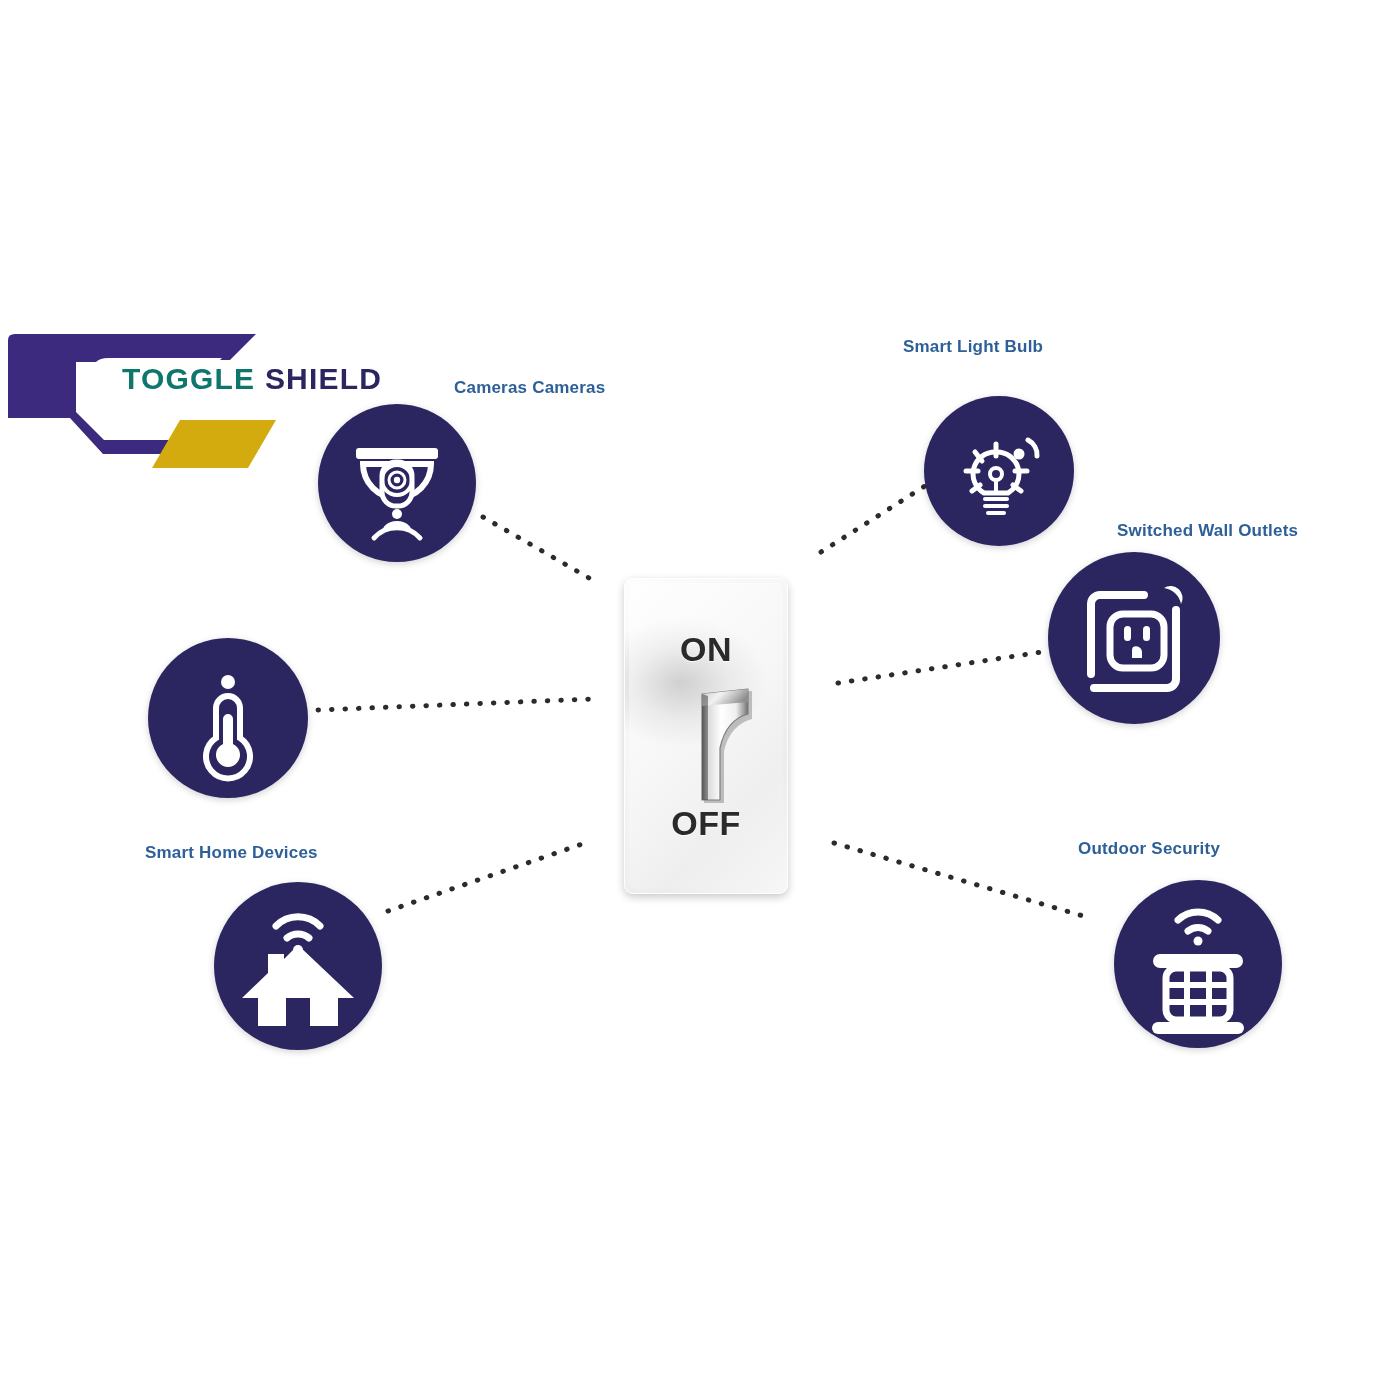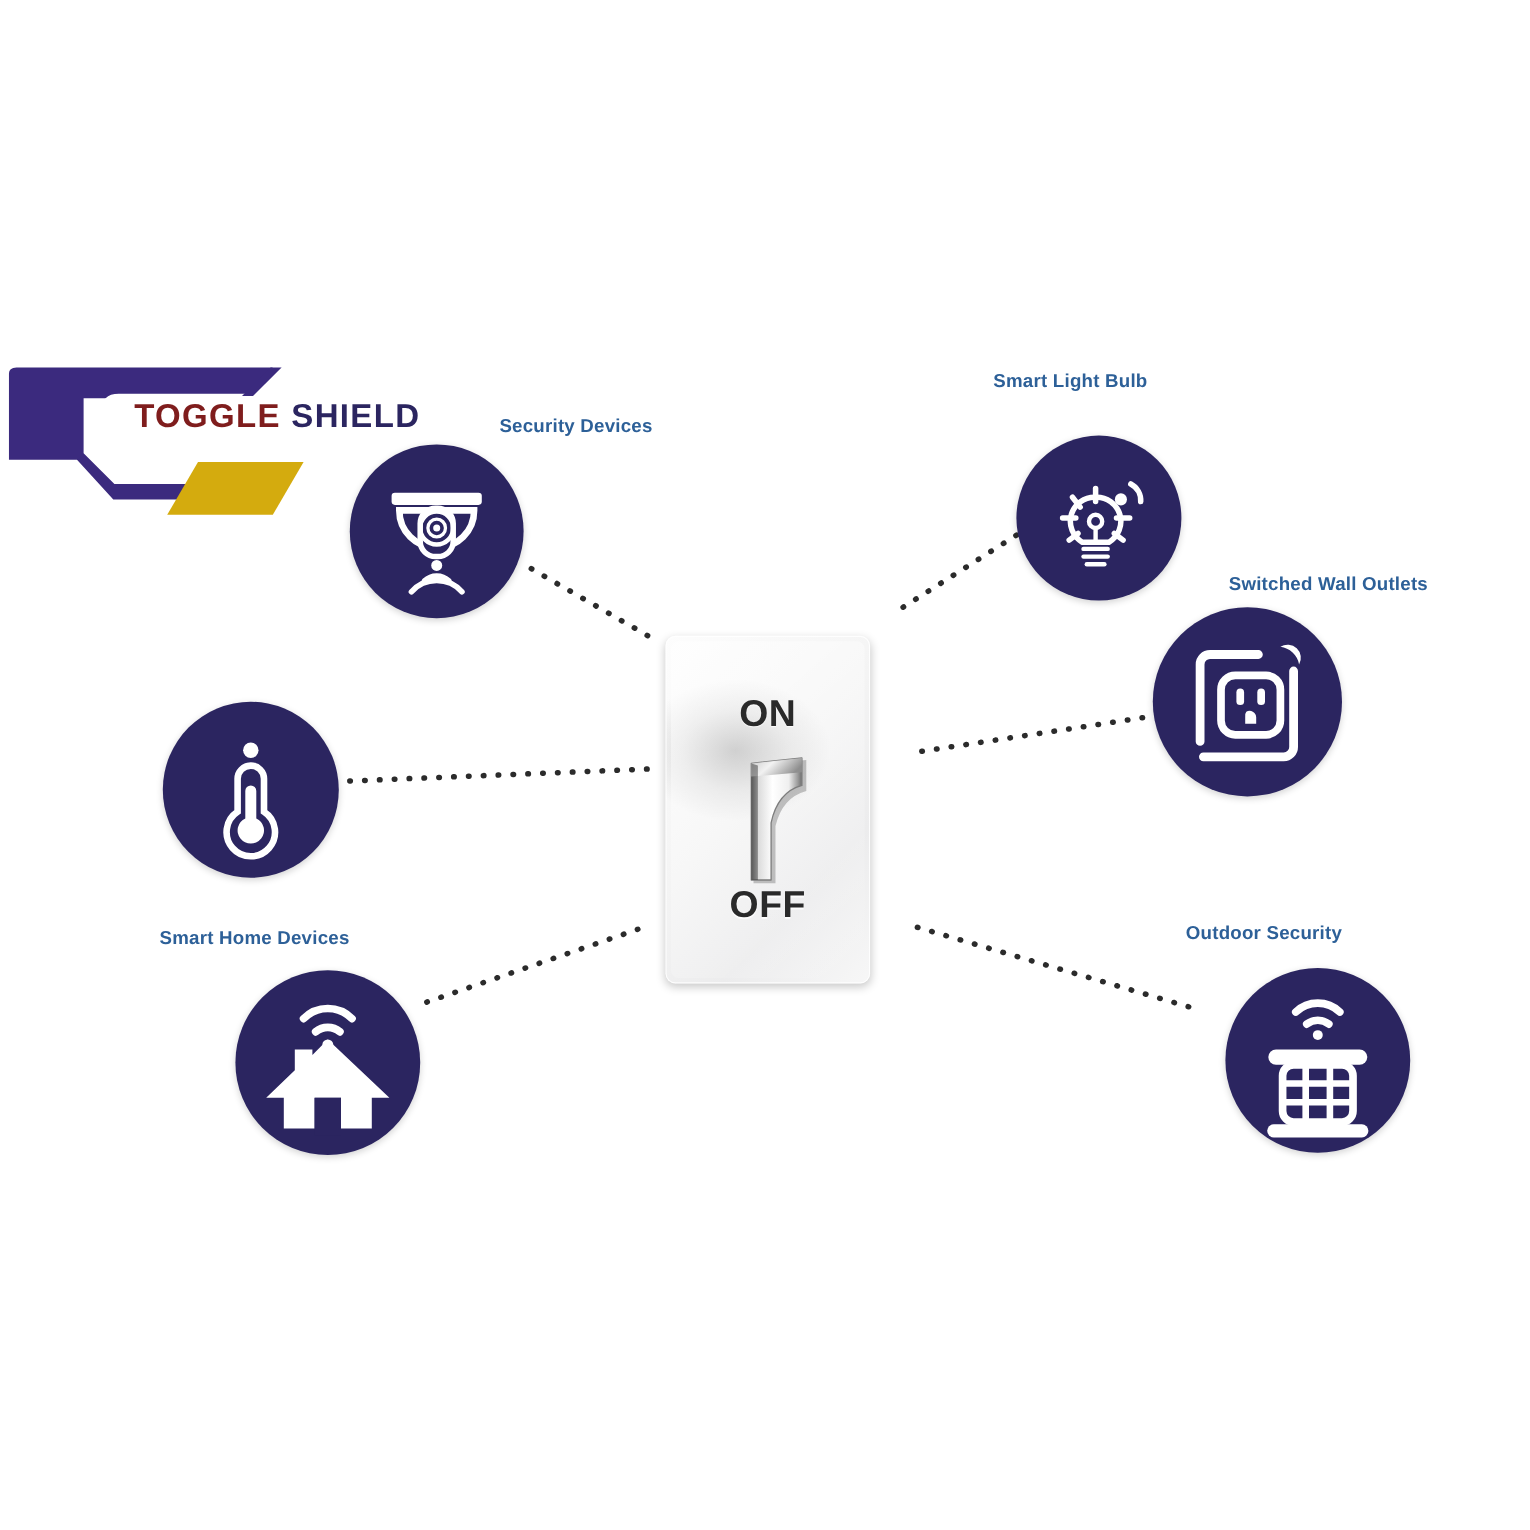--- a/index.html
+++ b/index.html
@@ -39,21 +39,21 @@
   .logo-text {
     position: absolute;
     left: 122px;
     top: 362px;
     font-size: 30px;
     font-weight: bold;
     letter-spacing: 1.2px;
     white-space: nowrap;
     font-family: "Liberation Sans", sans-serif;
   }
-  .logo-toggle { color: #7f1d1d; }
+  .logo-toggle { color: #0f766e; }
   .logo-shield { color: #2b2560; margin-top: 16px; }
 
   
   .node-circle {
     position: absolute;
     border-radius: 50%;
     background: #2b2560;
     box-shadow: 0 2px 7px rgba(0,0,0,0.18);
   }
   .node-circle svg {
@@ -71,23 +71,23 @@
     font-size: 17px;
     font-weight: bold;
     letter-spacing: 0.2px;
     white-space: nowrap;
     font-family: "Liberation Sans", sans-serif;
   }
 
   
   #switch-plate {
     position: absolute;
-    left: 605px;
+    left: 624px;
     top: 578px;
-    width: 186px;
+    width: 164px;
     height: 316px;
     border-radius: 9px;
     background:
       radial-gradient(ellipse 120px 90px at 34% 33%, rgba(90,90,90,0.42) 0%, rgba(140,140,140,0.20) 40%, rgba(255,255,255,0) 72%),
       linear-gradient(133deg, #fdfdfd 0%, #f4f4f4 45%, #ececed 72%, #f7f7f7 100%);
     box-shadow: 0 3px 9px rgba(0,0,0,0.22), inset 0 0 0 1px rgba(255,255,255,0.85);
   }
   #switch-plate-inner {
     position: absolute;
     left: 5px; top: 5px; right: 5px; bottom: 5px;
@@ -138,21 +138,21 @@
     <path fill="#3b2a7e" d="M238 2 L248 2 L222 28 L212 28 Z"></path>
 
     <path fill="#ffffff" d="M100 30 Q88 30 88 44 L88 84 Q88 94 99 94 L182 94 L168 108 L96 108 L68 80 L68 30 Z"></path>
 
     <path fill="#d4ab0e" d="M172 88 L268 88 L240 136 L144 136 Z"></path>
   </svg>
   <div class="logo-text">
     <span class="logo-toggle">TOGGLE</span><span> </span><span class="logo-shield">SHIELD</span>
   </div>
 
-  <div class="node-label" style="left:454px; top:378px;">Security Devices</div>
+  <div class="node-label" style="left:454px; top:378px;">Cameras Cameras</div>
   <div class="node-circle" style="left:318px; top:404px; width:158px; height:158px;">
     <svg viewBox="0 0 158 158" xmlns="http://www.w3.org/2000/svg">
 
       <rect x="38" y="44" width="82" height="11" rx="3" fill="#ffffff"></rect>
 
       <path d="M45 60 L113 60 A34 34 0 0 1 45 60 Z" fill="none" stroke="#ffffff" stroke-width="6"></path>
 
       <rect x="64" y="58" width="30" height="44" rx="14" fill="#2b2560" stroke="#ffffff" stroke-width="5"></rect>
       <circle cx="79" cy="76" r="15" fill="none" stroke="#ffffff" stroke-width="4"></circle>
       <circle cx="79" cy="76" r="8" fill="none" stroke="#ffffff" stroke-width="3"></circle>

